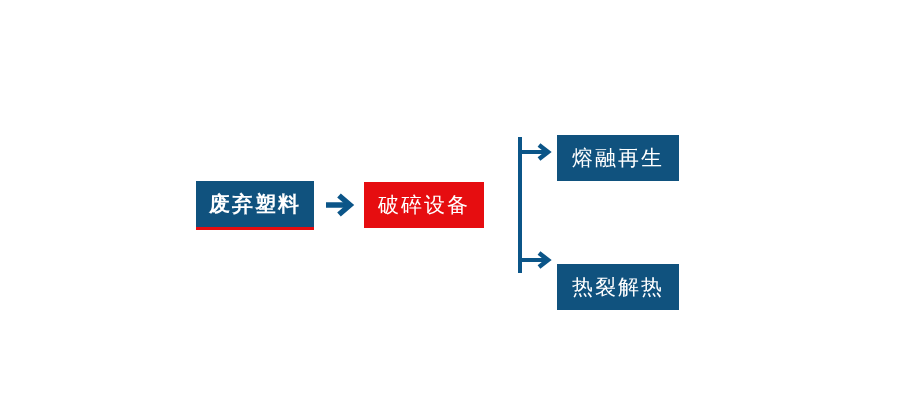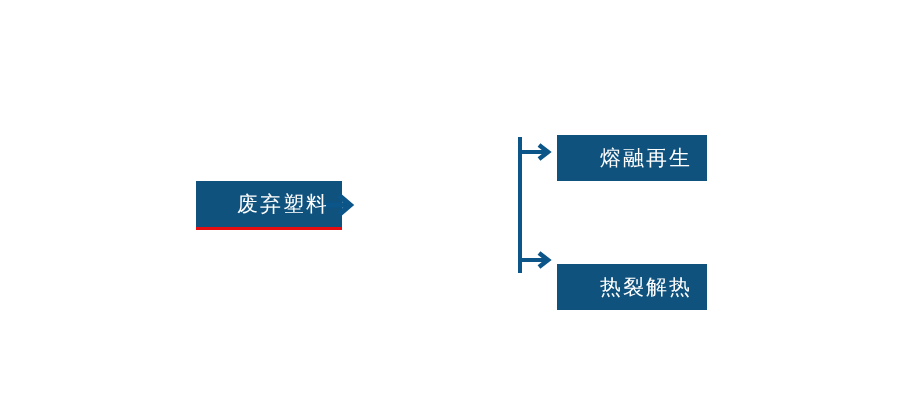--- a/index.html
+++ b/index.html
@@ -18,29 +18,29 @@
   .node {
     position: absolute;
     display: flex;
     align-items: center;
     justify-content: center;
     color: #ffffff;
     font-size: 21px;
     letter-spacing: 2px;
     font-weight: 400;
     white-space: nowrap;
-    padding-left: 28px;
   }
   .node-waste {
     left: 196px;
     top: 181px;
     width: 118px;
     height: 46px;
     background: #10527E;
     border-bottom: 3px solid #E60D10;
+    font-weight: bold;
   }
   .node-crush {
     left: 364px;
     top: 182px;
     width: 120px;
     height: 46px;
     background: #E60D10;
   }
   .node-melt {
     left: 557px;
@@ -75,20 +75,23 @@
 
   <div class="node node-waste">
     <span>废弃塑料</span>
   </div>
 
   <svg class="arrow-main" width="36" height="28" viewBox="0 0 36 28">
     <line x1="2" y1="14" x2="23" y2="14" stroke="#0B5588" stroke-width="5.5"></line>
     <polyline points="15,4.5 26,14 15,23.5" fill="none" stroke="#0B5588" stroke-width="5.5" stroke-linejoin="miter"></polyline>
   </svg>
 
+  <div class="node node-crush">
+    <span>破碎设备</span>
+  </div>
 
   <svg class="branch-connector" width="42" height="140" viewBox="0 0 42 140">
     <line x1="5" y1="2" x2="5" y2="138" stroke="#0B5588" stroke-width="4"></line>
     <g>
       <line x1="5" y1="17" x2="30" y2="17" stroke="#0B5588" stroke-width="4"></line>
       <polyline points="24,10 33,17 24,24" fill="none" stroke="#0B5588" stroke-width="4.5" stroke-linejoin="miter"></polyline>
     </g>
     <g>
       <line x1="5" y1="125" x2="30" y2="125" stroke="#0B5588" stroke-width="4"></line>
       <polyline points="24,118 33,125 24,132" fill="none" stroke="#0B5588" stroke-width="4.5" stroke-linejoin="miter"></polyline>

